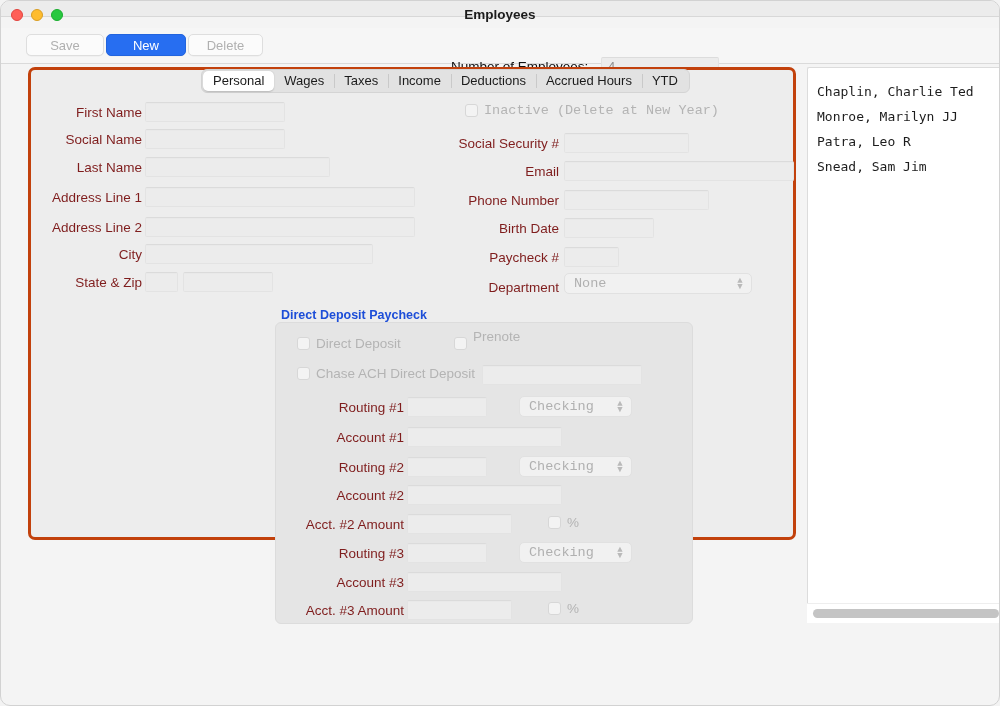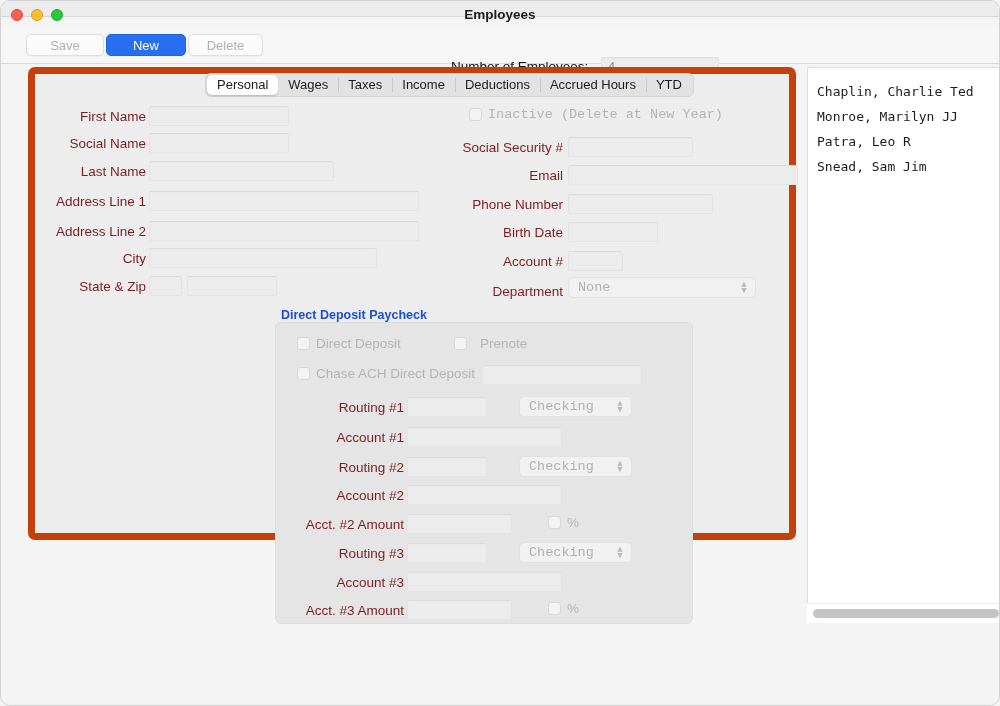--- a/index.html
+++ b/index.html
@@ -75,21 +75,21 @@
     border-radius: 2px;
     font-size: 13px; color: #909090;
     padding-left: 6px; line-height: 18px;
   }
 
   
   .content-panel {
     position: absolute; left: 27px; top: 66px;
     width: 768px; height: 473px;
     background: #ededed;
-    border: 7px solid #c2410c;
+    border: 3px solid #c2410c;
     border-radius: 7px;
   }
 
   
   .tabbar {
     position: absolute; left: 170px; top: -1px;
     height: 24px;
     display: flex; align-items: center;
     background: #e2e2e2;
     border: 1px solid #d4d4d4;
@@ -272,41 +272,41 @@
 
     <div class="lbl" style="left:360px; top:94px; width:168px;">Email</div>
     <div class="fld" style="left:533px; top:91px; width:230px;"></div>
 
     <div class="lbl" style="left:360px; top:123px; width:168px;">Phone Number</div>
     <div class="fld" style="left:533px; top:120px; width:145px;"></div>
 
     <div class="lbl" style="left:360px; top:151px; width:168px;">Birth Date</div>
     <div class="fld" style="left:533px; top:148px; width:90px;"></div>
 
-    <div class="lbl" style="left:360px; top:180px; width:168px;">Account #</div>
+    <div class="lbl" style="left:360px; top:180px; width:168px;">Paycheck #</div>
     <div class="fld" style="left:533px; top:177px; width:55px;"></div>
 
     <div class="lbl" style="left:360px; top:210px; width:168px;">Department</div>
     <div class="popup" style="left:533px; top:203px; width:188px;">
       <span>None</span>
       <span class="chev">
           <span>▲</span>
           <span>▼</span>
         </span>
     </div>
   </div>
 
   <div class="dd-title">Direct Deposit Paycheck</div>
   <div class="dd-box">
 
     <div class="cbx" style="left:21px; top:14px;"></div>
     <div class="cbx-lbl" style="left:40px; top:13px;">Direct Deposit</div>
 
     <div class="cbx" style="left:178px; top:14px;"></div>
-    <div class="cbx-lbl" style="left:197px; top:13px;margin-left:7px;">Prenote</div>
+    <div class="cbx-lbl" style="left:197px; top:6px;">Prenote</div>
 
     <div class="cbx" style="left:21px; top:44px;"></div>
     <div class="cbx-lbl" style="left:40px; top:43px;">Chase ACH Direct Deposit</div>
     <div class="fld" style="left:206px; top:42px; width:160px;"></div>
 
     <div class="lbl" style="left:20px; top:77px; width:108px;">Routing #1</div>
     <div class="fld" style="left:131px; top:74px; width:80px;"></div>
     <div class="popup" style="left:243px; top:73px; width:113px;">
       <span>Checking</span>
       <span class="chev">

